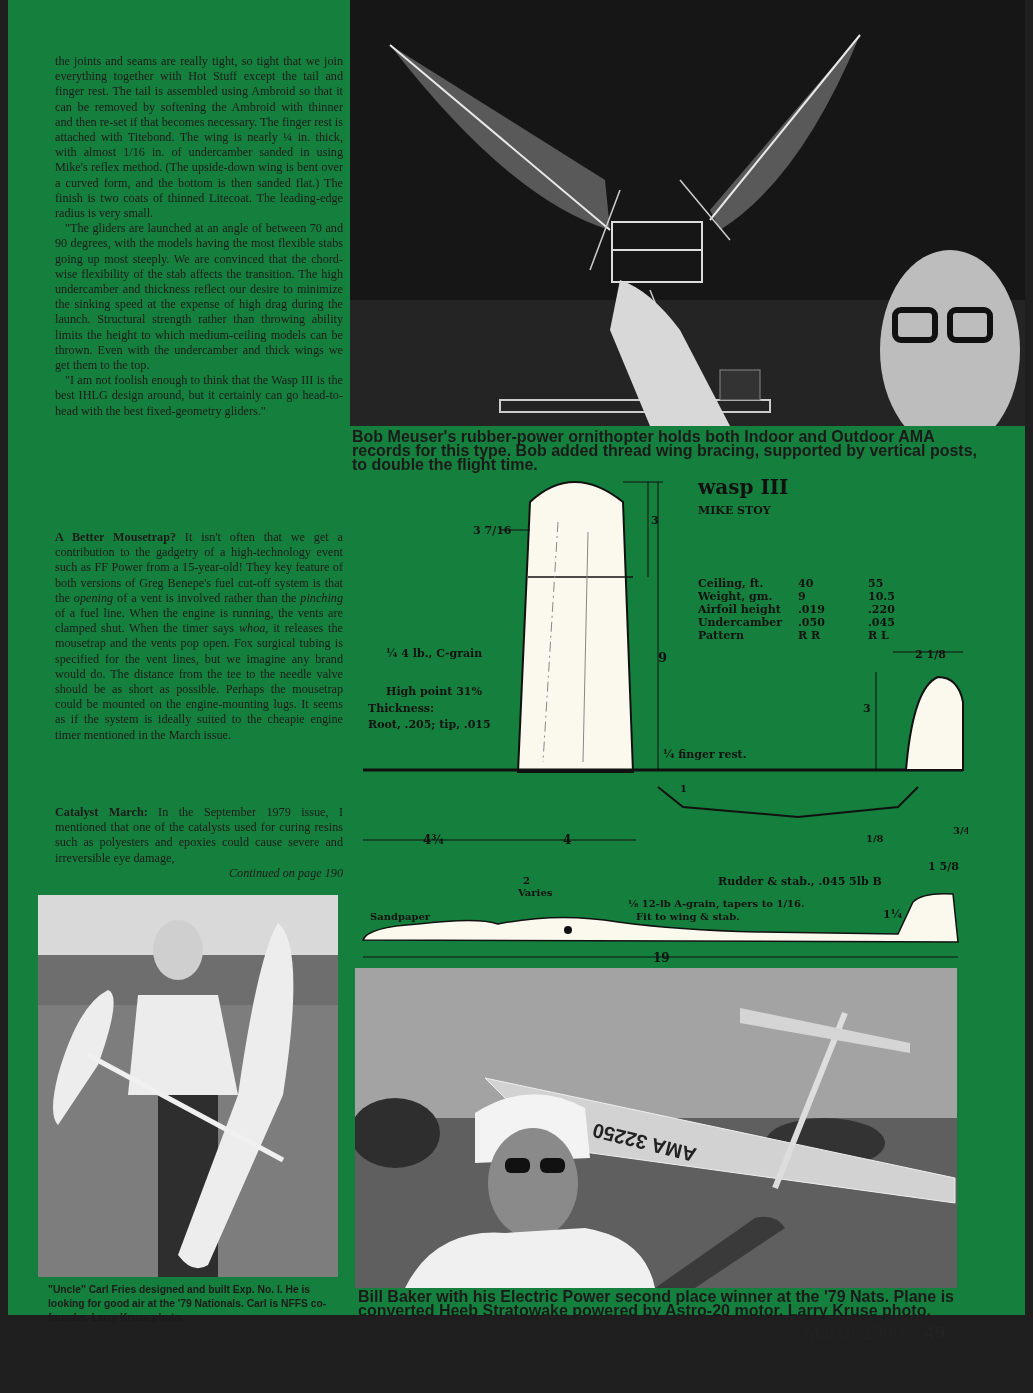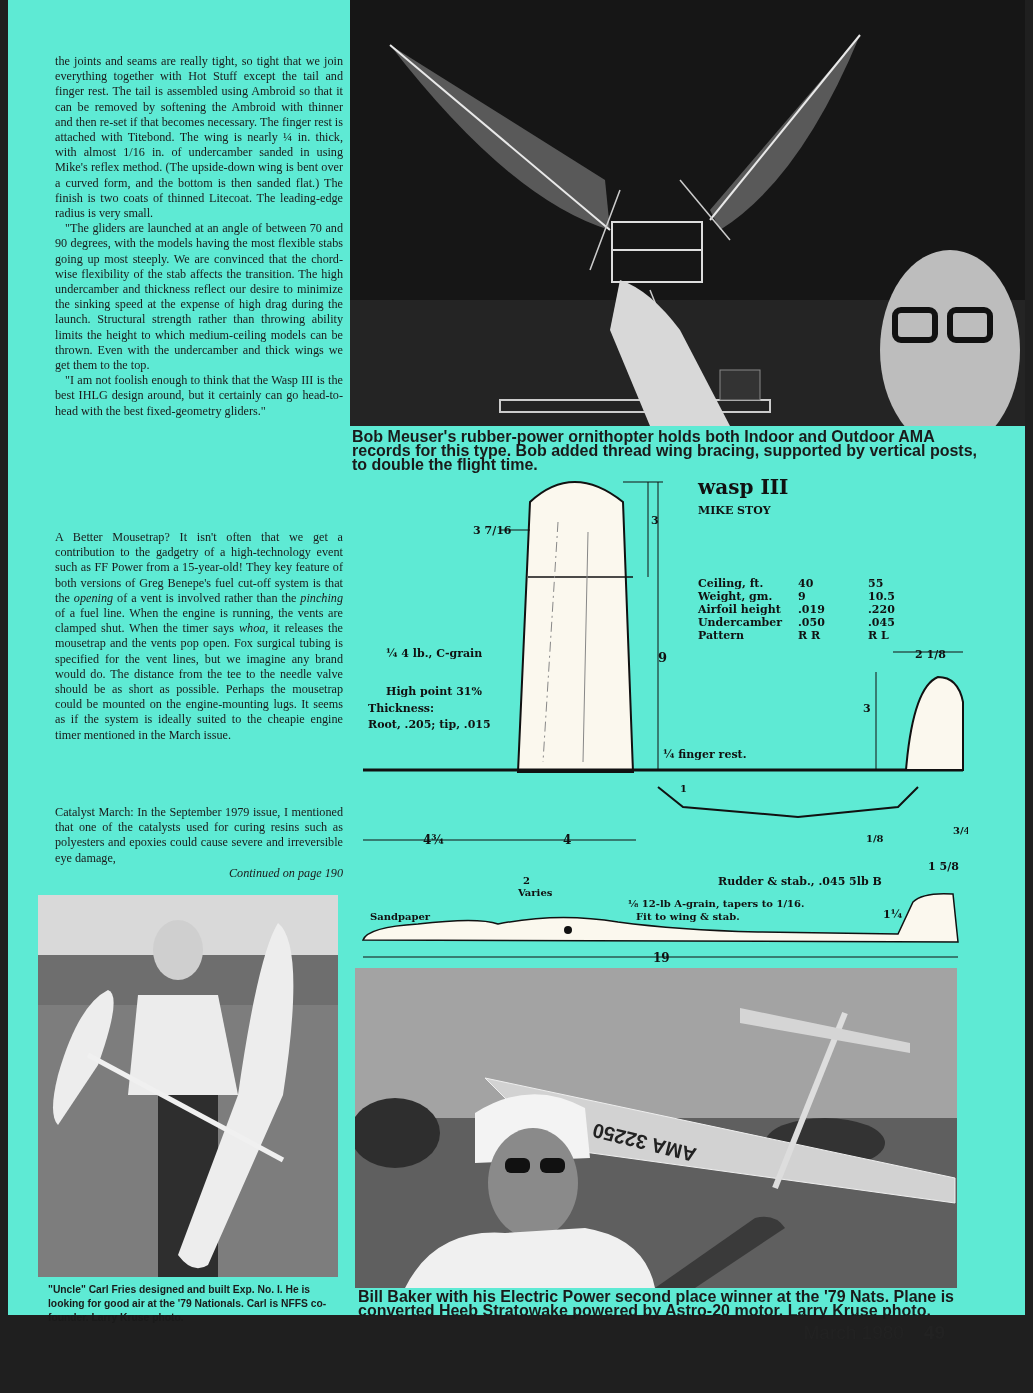--- a/index.html
+++ b/index.html
@@ -2,30 +2,30 @@
 <html><head>
 <meta charset="utf-8">
 <style>
   html, body { margin: 0; padding: 0; }
   body {
     width: 1033px; height: 1393px; background: #1f1f1f; position: relative; overflow: hidden;
     font-family: "Liberation Serif", serif;
   }
   .page {
     position: absolute; left: 8px; top: 0; width: 1017px; height: 1315px;
-    background: #5eead4;
+    background: #15803d;
   }
   .col-text {
     position: absolute; left: 47px; width: 288px; color: #1a1a1a;
     font-family: "Liberation Serif", serif; font-size: 12.2px; line-height: 15.2px;
     text-align: justify;
   }
   .col-text p { margin: 0; }
   .col-text p.indent { text-indent: 10px; }
-  .col-text .head { font-weight: normal; }
+  .col-text .head { font-weight: bold; }
   .col-text .cont { text-align: right; font-style: italic; margin-top: 0; }
   .photo {
     position: absolute; overflow: hidden; background: #222;
   }
   .caption {
     position: absolute; font-family: "Liberation Sans", sans-serif; font-weight: bold;
     font-size: 16px; line-height: 14px; color: #1a1a1a;
   }
   .drawing { position: absolute; left: 350px; top: 462px; width: 610px; height: 505px; }
   .hand { font-family: "DejaVu Serif", serif; font-weight: bold; fill: #111; }

